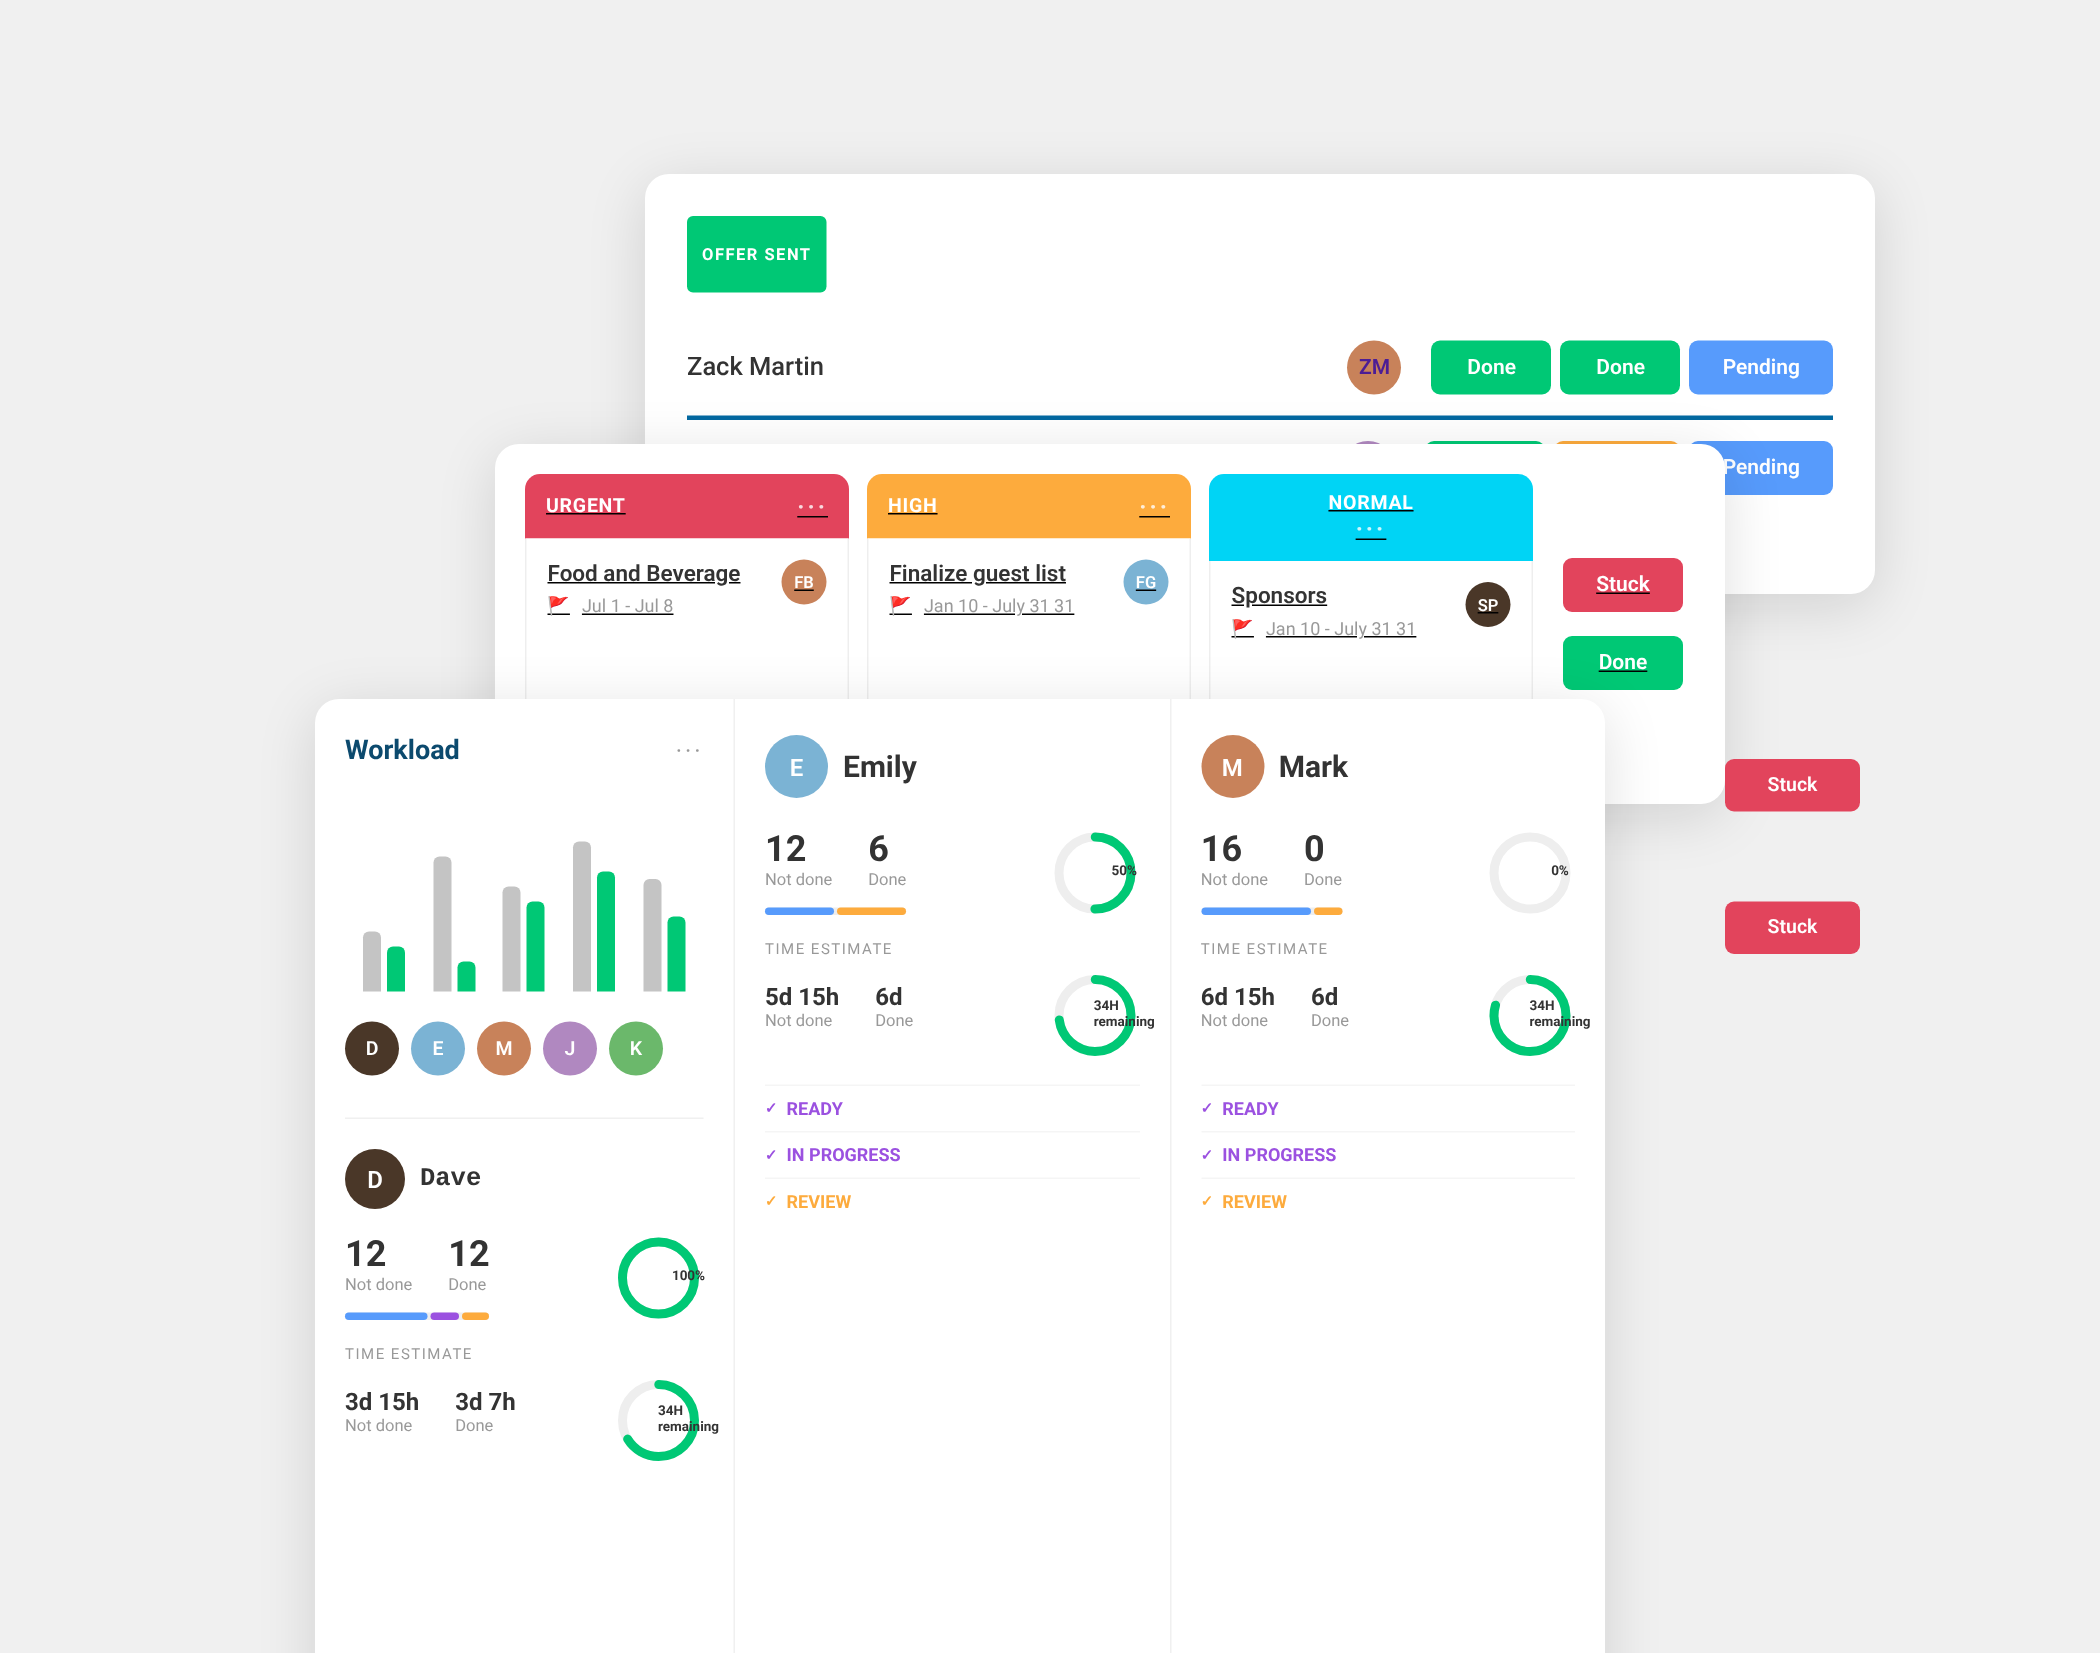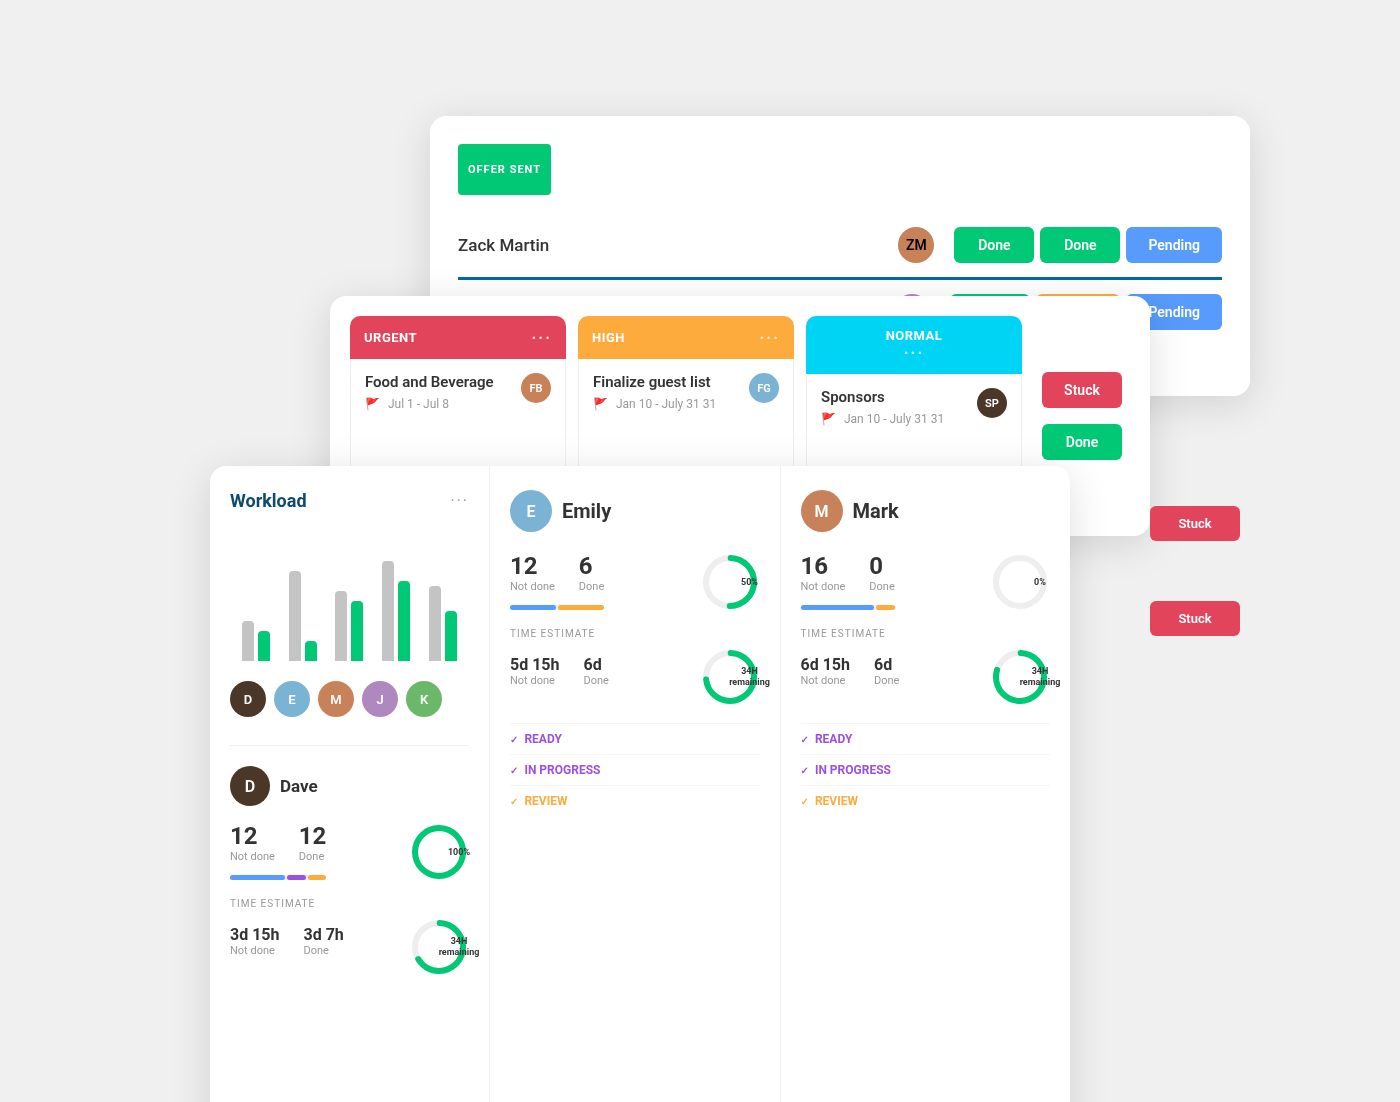--- a/index.html
+++ b/index.html
@@ -69,21 +69,21 @@
       width: 36px;
       height: 36px;
       border-radius: 50%;
       overflow: hidden;
       margin-right: 20px;
       background: #ccc;
       display: flex;
       align-items: center;
       justify-content: center;
       font-size: 14px;
-      color: #000000;
+      color: #4c1d95;
       font-weight: 600;
     }
 
     .status-pills {
       display: flex;
       gap: 6px;
     }
 
     .pill {
       padding: 10px 22px;
@@ -103,20 +103,21 @@
     
     .card-mid {
       width: 820px;
       height: 240px;
       top: 220px;
       left: 180px;
       padding: 20px;
       z-index: 2;
       display: flex;
       gap: 12px;
+      text-decoration: underline;
     }
 
     .kanban-col {
       flex: 1;
       border-radius: 10px;
       overflow: hidden;
     }
 
     .kanban-header {
       display: flex;
@@ -282,20 +283,21 @@
       font-size: 16px;
       color: #fff;
       font-weight: 600;
       overflow: hidden;
     }
 
     .person-person-name {
       font-size: 17px;
       font-weight: 700;
       color: #333;
+      font-family: Liberation Mono, monospace;
     }
 
     .stats-row {
       display: flex;
       gap: 24px;
       margin-bottom: 12px;
     }
 
     .stat-item { text-align: left; }
     .stat-num {
@@ -343,21 +345,20 @@
     }
 
     .donut-label-inside {
       position: absolute;
       top: 50%;
       left: 50%;
       transform: translate(-50%,-50%);
       font-size: 9px;
       font-weight: 700;
       color: #333;
-      text-align: center;
       line-height: 1.2;
       padding-left: 40px;
     }
 
     
     .persons-panel {
       flex: 1;
       display: flex;
       gap: 0;
     }

